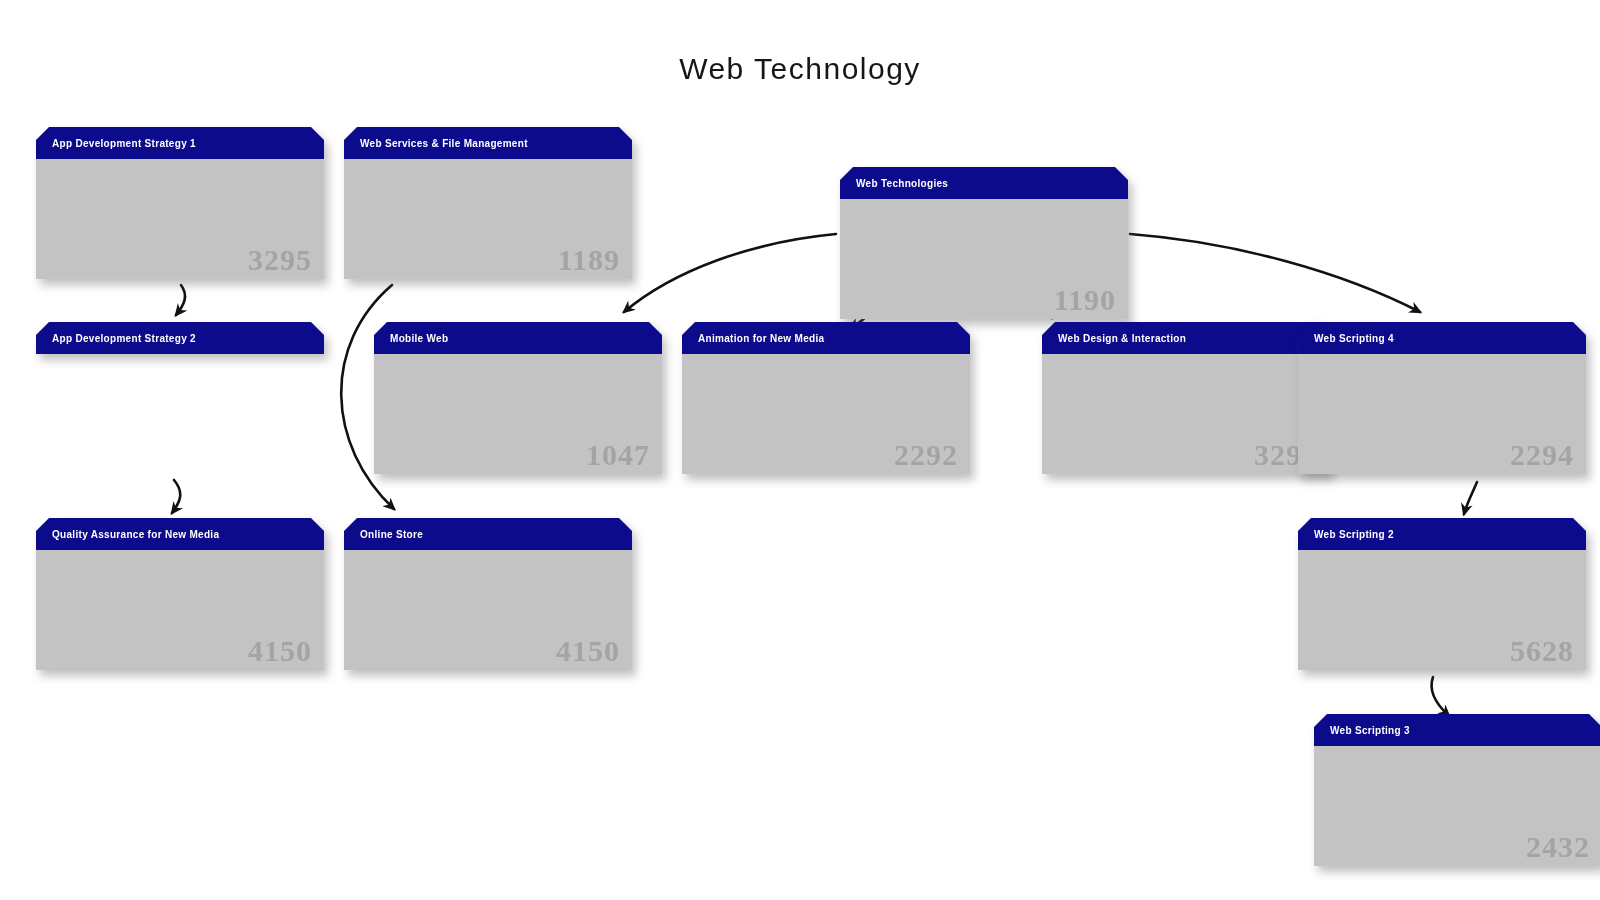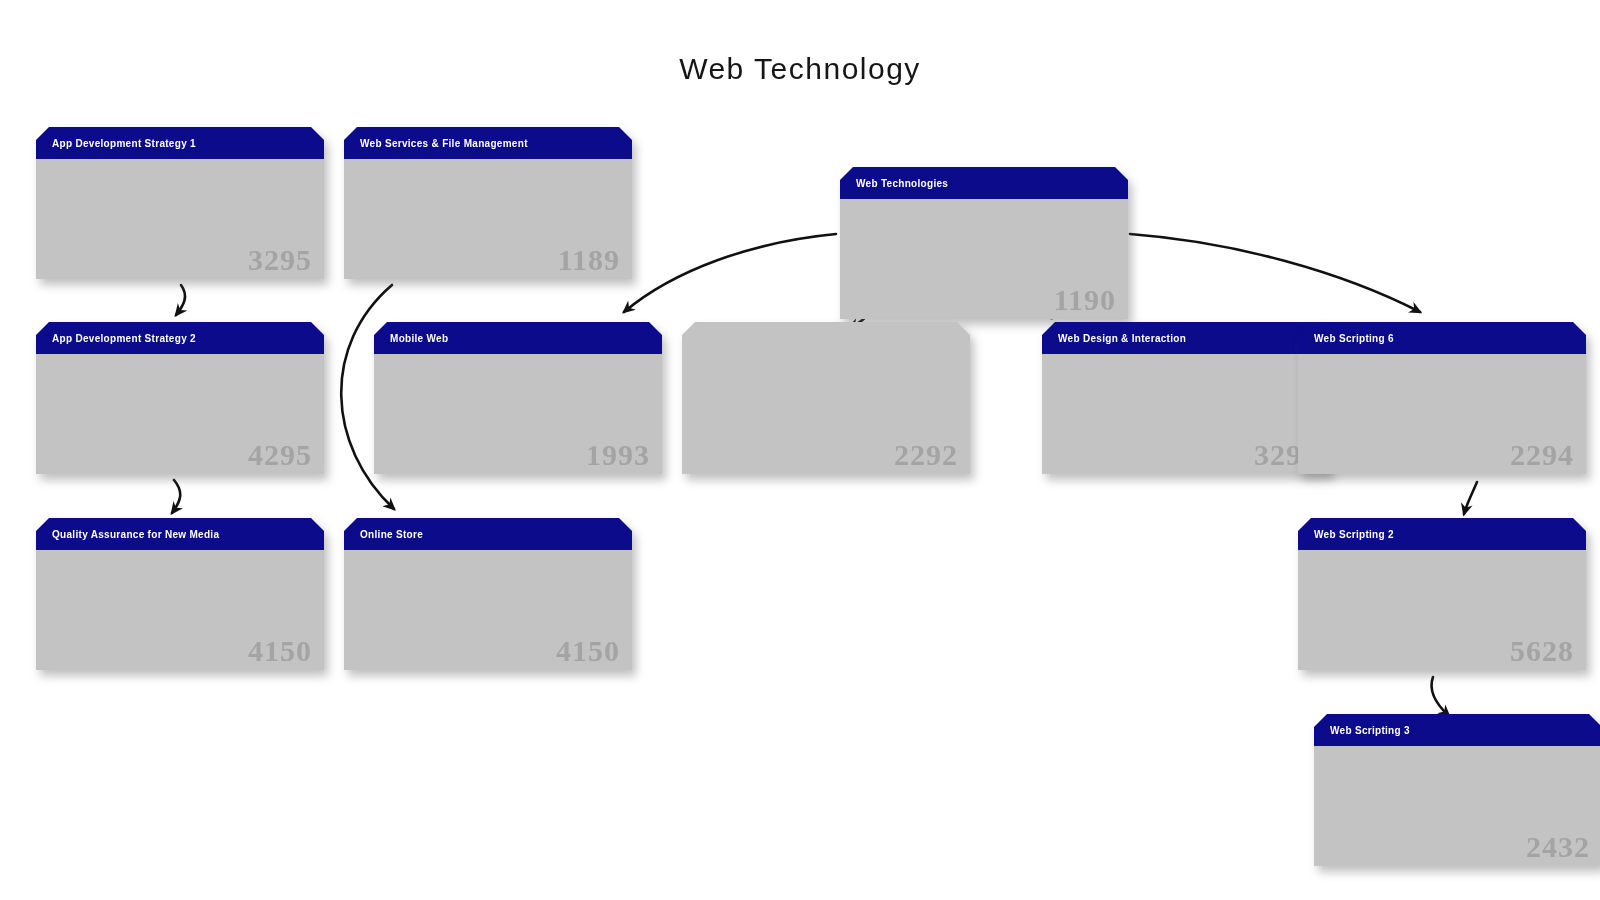--- a/index.html
+++ b/index.html
@@ -135,56 +135,56 @@
         <div class="card-body">
           <span class="card-code">1190</span>
         </div>
       </div>
     </div>
     <div class="card" style="left: 36px; top: 322px;">
       <div class="card-inner">
         <div class="card-header">
           <span class="card-title">App Development Strategy 2</span>
         </div>
-        <div class="card-body">
-          <span class="card-code">4295</span>
-        </div>
       </div>
     </div>
     <div class="card" style="left: 374px; top: 322px;">
       <div class="card-inner">
         <div class="card-header">
           <span class="card-title">Mobile Web</span>
         </div>
         <div class="card-body">
-          <span class="card-code">1993</span>
+          <span class="card-code">1047</span>
         </div>
       </div>
     </div>
     <div class="card" style="left: 682px; top: 322px;">
       <div class="card-inner">
+        <div class="card-header">
+          <span class="card-title">Animation for New Media</span>
+        </div>
         <div class="card-body">
           <span class="card-code">2292</span>
         </div>
       </div>
     </div>
     <div class="card" style="left: 1042px; top: 322px;">
       <div class="card-inner">
         <div class="card-header">
           <span class="card-title">Web Design &amp; Interaction</span>
         </div>
         <div class="card-body">
           <span class="card-code">3292</span>
         </div>
       </div>
     </div>
     <div class="card" style="left: 1298px; top: 322px;">
       <div class="card-inner">
         <div class="card-header">
-          <span class="card-title">Web Scripting 6</span>
+          <span class="card-title">Web Scripting 4</span>
         </div>
         <div class="card-body">
           <span class="card-code">2294</span>
         </div>
       </div>
     </div>
     <div class="card" style="left: 36px; top: 518px;">
       <div class="card-inner">
         <div class="card-header">
           <span class="card-title">Quality Assurance for New Media</span>

